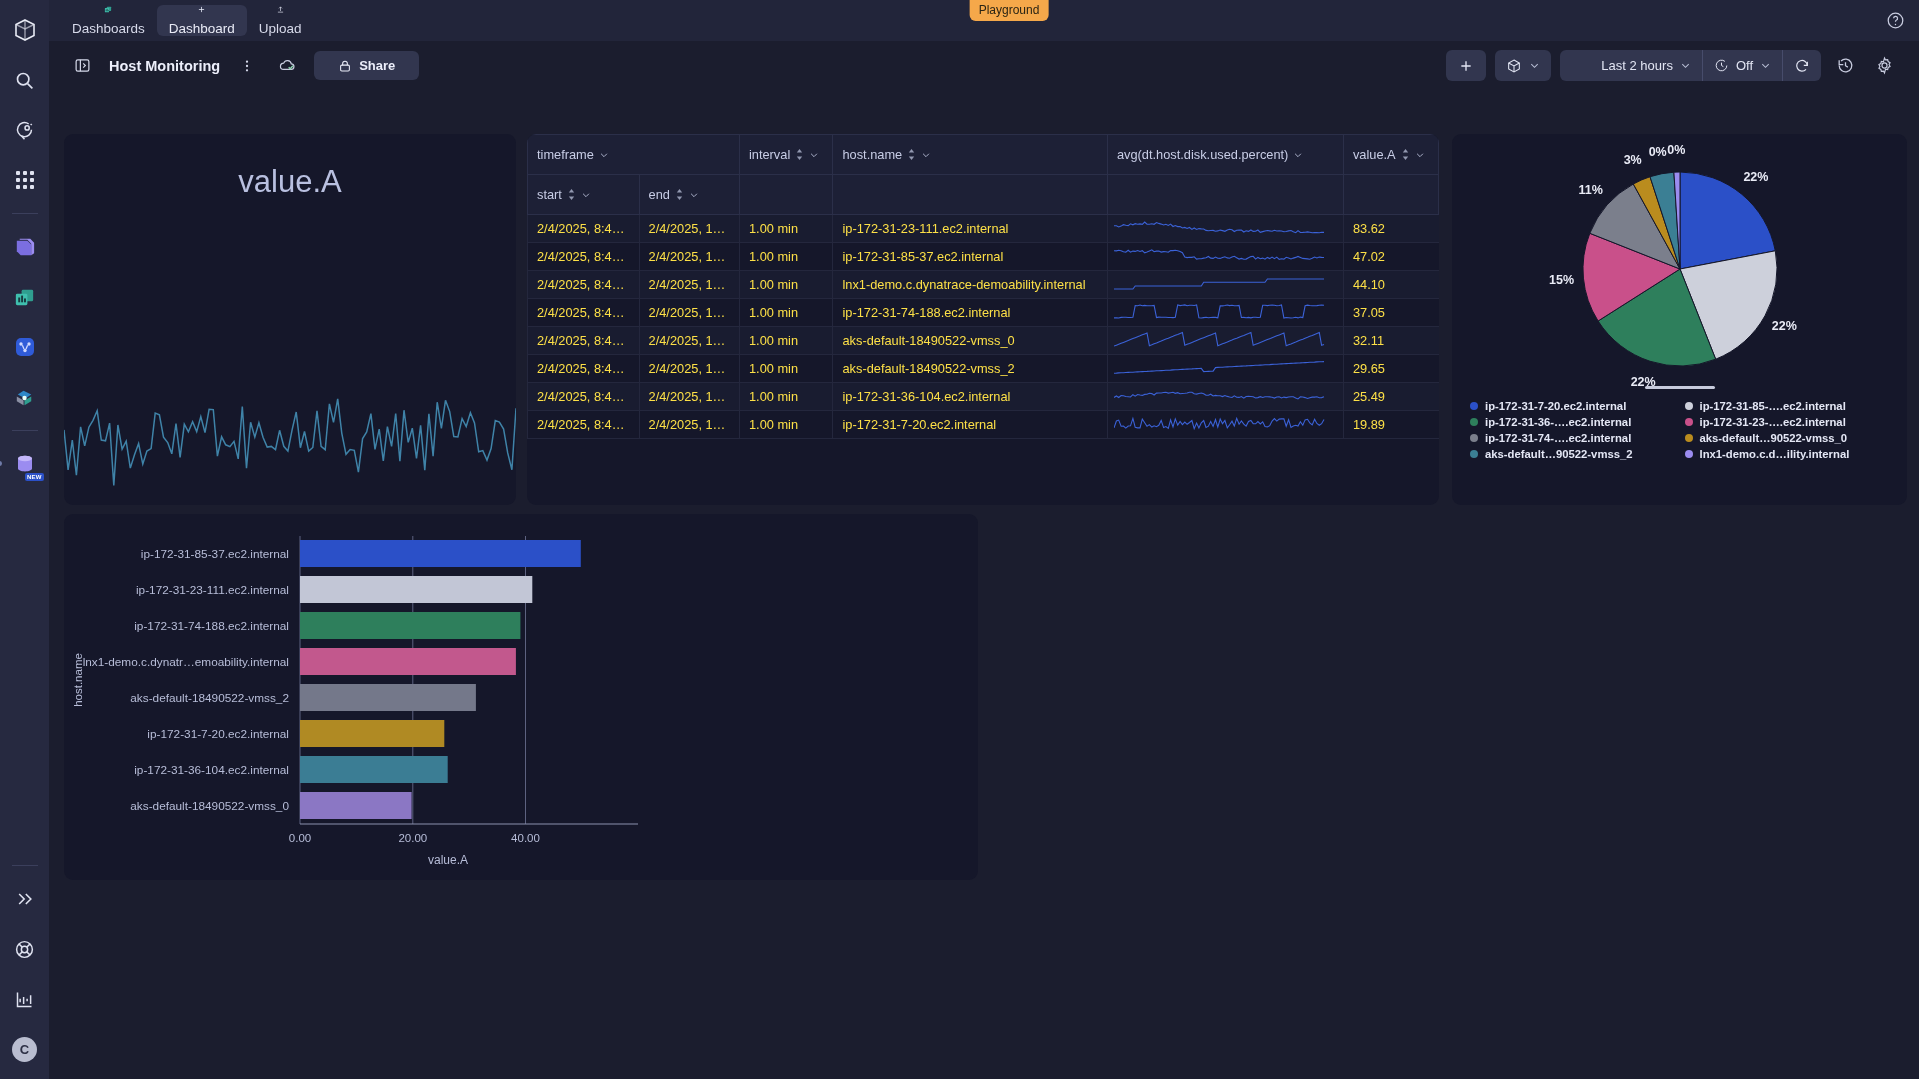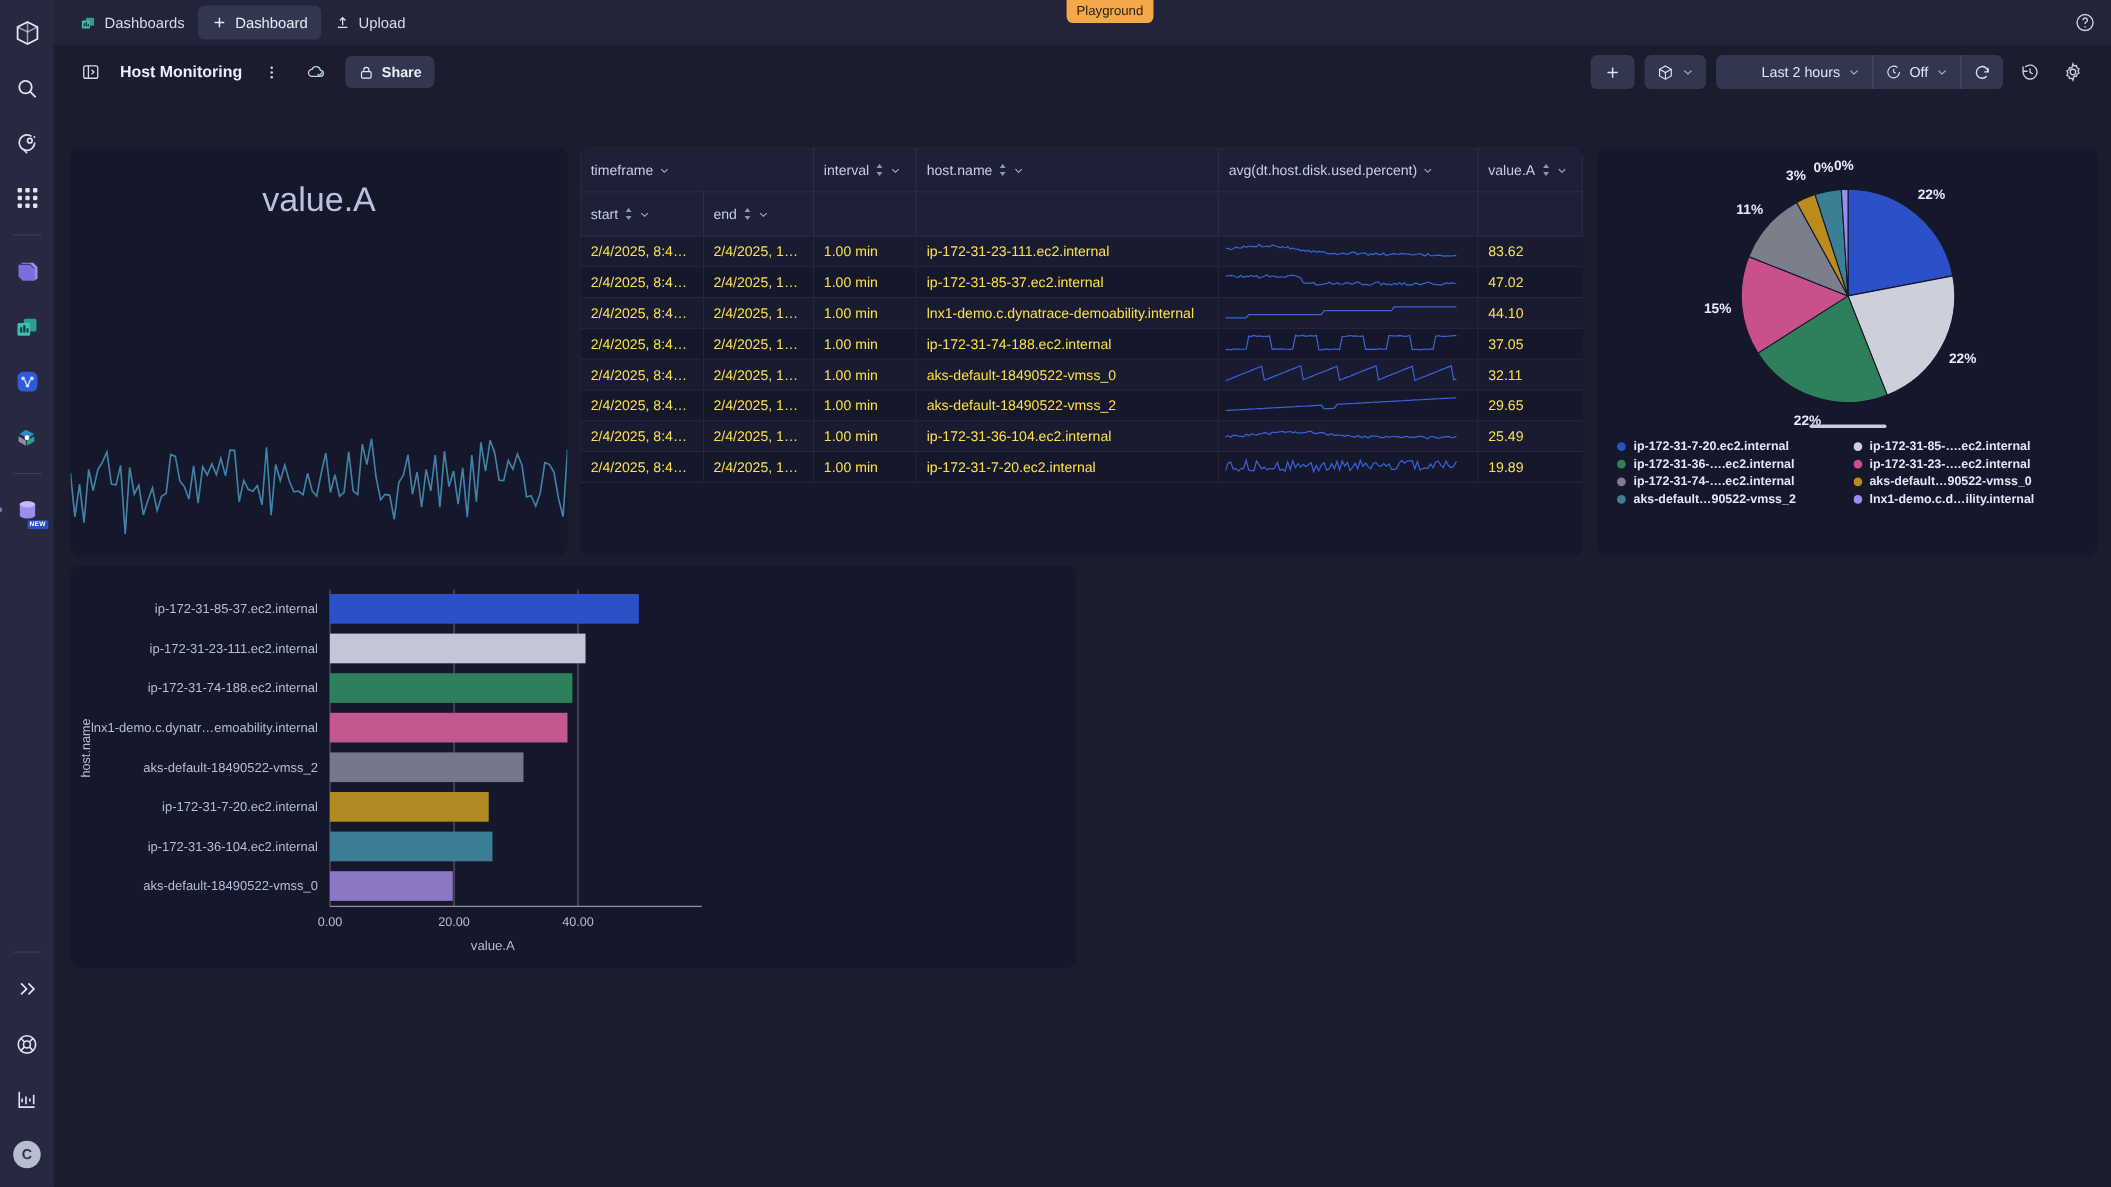--- a/index.html
+++ b/index.html
@@ -33,36 +33,36 @@
     border-radius: 50%; background: #6f7ba8; }
   .avatar-c { width: 25px; height: 25px; border-radius: 50%; background: #b9bdd0;
     color: #2c2f45; font-size: 13px; font-weight: 600;
     display: flex; align-items: center; justify-content: center; }
 
   
   .topbar { position: absolute; left: 49px; top: 0; width: 1870px; height: 41px;
     background: #22253a; display: flex; align-items: center; padding-left: 11px; }
   .tab { display: flex; align-items: center; gap: 7px; height: 31px;
     padding: 0 12px; border-radius: 6px; font-size: 13.5px; cursor: pointer;
-    color: #d7daea; font-weight: 500; }
+    color: #d7daea; font-weight: 500; flex-direction: column; }
   .tab.sel { background: #32364f; color: #e9ebf6; }
   .playground { position: absolute; left: 960px; top: 0px; transform: translateX(-50%);
     background: #f5a84a; color: #2a2414; font-size: 12px; padding: 3px 9px 4px 9px;
     border-radius: 0 0 6px 6px; font-weight: 500; }
   .help-ic { position: absolute; right: 14px; top: 11px; cursor: pointer; }
 
   
   .dashhead { position: absolute; left: 49px; top: 41px; width: 1870px; height: 49px;
     display: flex; align-items: center; }
   .dh-left { display: flex; align-items: center; gap: 14px; padding-left: 20px; }
   .dh-title { font-size: 14.5px; font-weight: 600; color: #eceefa; }
   .icon-btn { width: 26px; height: 26px; border-radius: 6px; cursor: pointer;
     display: flex; align-items: center; justify-content: center; }
   .share-btn { display: flex; align-items: center; gap: 7px; height: 29px;
-    padding: 0 12px; border-radius: 6px; background: #32364f; cursor: pointer;
+    padding: 0 24px; border-radius: 6px; background: #32364f; cursor: pointer;
     font-size: 13px; font-weight: 600; color: #eceefa; }
   .dh-right { margin-left: auto; display: flex; align-items: center; gap: 9px;
     padding-right: 20px; }
   .pill { display: flex; align-items: center; gap: 7px; height: 31px; padding: 0 11px;
     background: #32364f; border-radius: 6px; cursor: pointer; font-size: 13px;
     color: #e2e5f3; font-weight: 500; }
   .pill-group { display: flex; align-items: center; background: #32364f;
     border-radius: 6px; height: 31px; padding-left: 30px; }
   .pill-group > div { display: flex; align-items: center; gap: 7px; height: 31px;
     padding: 0 11px; cursor: pointer; font-size: 13px; color: #e2e5f3; font-weight: 500; }

